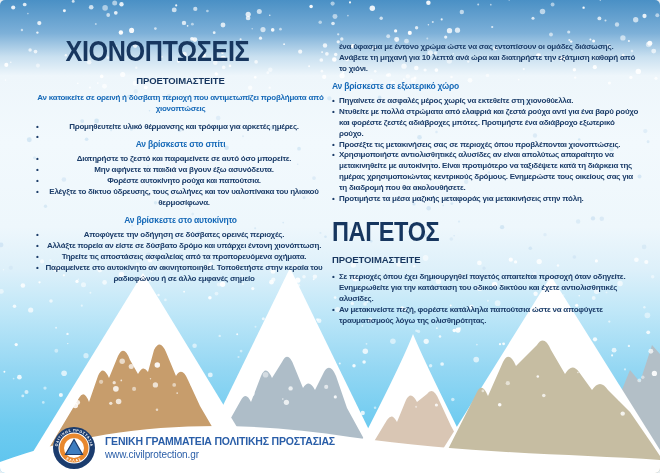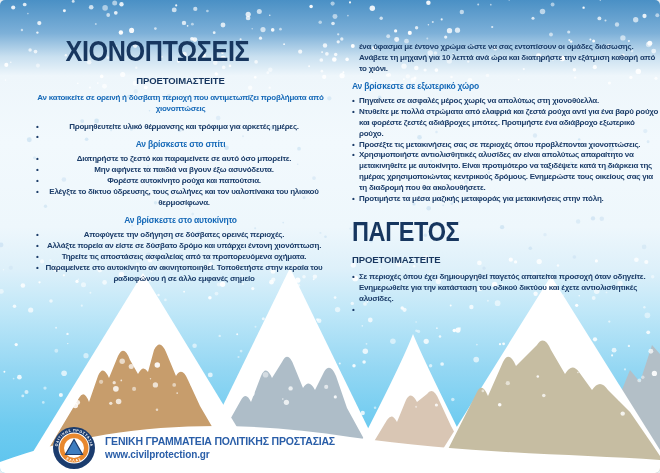--- a/index.html
+++ b/index.html
@@ -10,40 +10,40 @@
       #4a90c5 0%, #7db0d8 7%, #c9e0f0 12%, #eef6fb 16%,
       #f2f9fd 30%, #eef7fc 48%, #ddf0fa 57%, #bfe7f8 66%,
       #94d7f3 78%, #6ecbf0 90%, #5cc4ee 100%);
     border-radius:5px;
   }
   svg{display:block}
   .layer{position:absolute;left:0;top:0;pointer-events:none}
   
   .col{position:absolute;color:#1d3e6a;}
   .col-left{left:36px;top:36px;width:289px;text-align:center;}
-  .col-right{left:352px;top:42px;width:308px;}
+  .col-right{left:332px;top:42px;width:308px;}
   .big-title{
     font-size:30px;font-weight:700;color:#17365f;letter-spacing:-.5px;
     transform:scaleX(.84);transform-origin:0 50%;white-space:nowrap;line-height:1;
     margin:0 0 9px 0;
   }
   .big-title.frost{font-size:28px;margin:14px 0 8px 0;}
   .h-caps{font-size:9.5px;font-weight:700;color:#17365f;letter-spacing:-.1px;margin:0 0 7px 0;}
   .h-caps.section{font-size:9px;letter-spacing:-.3px;margin:10px 0 6px 0;}
   .lead{font-size:8px;font-weight:700;color:#176ab8;letter-spacing:-.25px;line-height:1.35;margin:0 0 7px 0;}
   .subhead{font-size:8.5px;font-weight:700;color:#176ab8;letter-spacing:-.2px;margin:7px 0 5px 0;}
   .bullets{margin:0 0 2px 0;}
   .bullet{position:relative;font-size:8px;font-weight:700;letter-spacing:-.25px;line-height:1.35;padding-left:7px;color:#1d3e6a;}
   .bullet .dot{position:absolute;left:0;top:0;}
   .plainline{font-size:8px;font-weight:700;letter-spacing:-.25px;line-height:1.35;padding-left:7px;color:#1d3e6a;}
   
   .footer{position:absolute;left:52px;top:426px;display:flex;align-items:center;}
   .footer-text{margin-left:9px;}
   .org-name{font-size:10.5px;font-weight:700;color:#2a5ea8;letter-spacing:-.2px;line-height:1.2;}
-  .website{font-size:10px;font-weight:700;color:#2a5ea8;letter-spacing:-.1px;line-height:1.3;}
+  .website{font-size:10px;font-weight:400;color:#2a5ea8;letter-spacing:-.1px;line-height:1.3;}
 </style>
 </head>
 <body>
 
 <div class="page">
 
   <svg class="layer" style="top:250px" width="660" height="223" viewBox="0 0 660 223" preserveAspectRatio="none">
 
     <path d="M588,223 L630,120 L640,132 L652,95 L660,104 L660,223 Z" fill="#b3bfc7"></path>
 
@@ -599,31 +599,31 @@
     </div>
   </div>
 
   <div class="col col-right">
     <div>
       <div class="plainline">ένα ύφασμα με έντονο χρώμα ώστε να σας εντοπίσουν οι ομάδες διάσωσης.</div>
       <div class="plainline">Ανάβετε τη μηχανή για 10 λεπτά ανά ώρα και διατηρήστε την εξάτμιση καθαρή από το χιόνι.</div>
     </div>
     <div class="subhead">Αν βρίσκεστε σε εξωτερικό χώρο</div>
     <div class="bullets">
-      <div class="bullet"><span class="dot">•</span><span>Πηγαίνετε σε ασφαλές μέρος χωρίς να απολύτως στη χιονοθύελλα.</span></div>
+      <div class="bullet"><span class="dot">•</span><span>Πηγαίνετε σε ασφαλές μέρος χωρίς να εκτεθείτε στη χιονοθύελλα.</span></div>
       <div class="bullet"><span class="dot">•</span><span>Ντυθείτε με πολλά στρώματα από ελαφριά και ζεστά ρούχα αντί για ένα βαρύ ρούχο και φορέστε ζεστές αδιάβροχες μπότες. Προτιμήστε ένα αδιάβροχο εξωτερικό ρούχο.</span></div>
       <div class="bullet"><span class="dot">•</span><span>Προσέξτε τις μετακινήσεις σας σε περιοχές όπου προβλέπονται χιονοπτώσεις.</span></div>
       <div class="bullet"><span class="dot">•</span><span>Χρησιμοποιήστε αντιολισθητικές αλυσίδες αν είναι απολύτως απαραίτητο να μετακινηθείτε με αυτοκίνητο. Είναι προτιμότερο να ταξιδέψετε κατά τη διάρκεια της ημέρας χρησιμοποιώντας κεντρικούς δρόμους. Ενημερώστε τους οικείους σας για τη διαδρομή που θα ακολουθήσετε.</span></div>
       <div class="bullet"><span class="dot">•</span><span>Προτιμήστε τα μέσα μαζικής μεταφοράς για μετακινήσεις στην πόλη.</span></div>
     </div>
     <div class="big-title frost">ΠΑΓΕΤΟΣ</div>
     <div class="h-caps">ΠΡΟΕΤΟΙΜΑΣΤΕΙΤΕ</div>
     <div class="bullets">
       <div class="bullet"><span class="dot">•</span><span>Σε περιοχές όπου έχει δημιουργηθεί παγετός απαιτείται προσοχή όταν οδηγείτε. Ενημερωθείτε για την κατάσταση του οδικού δικτύου και έχετε αντιολισθητικές αλυσίδες.</span></div>
-      <div class="bullet"><span class="dot">•</span></div>
+      <div class="bullet"><span class="dot">•</span><span>Αν μετακινείστε πεζή, φορέστε κατάλληλα παπούτσια ώστε να αποφύγετε τραυματισμούς λόγω της ολισθηρότητας.</span></div>
     </div>
   </div>
 
   <div class="footer">
     <svg width="44" height="44" viewBox="0 0 44 44">
       <defs>
         <path id="arcTop" d="M5.5,22 A16.5,16.5 0 0 1 38.5,22"></path>
         <path id="arcBottom" d="M9,26 A13.5,13.5 0 0 0 35,26"></path>
       </defs>
       <circle cx="22" cy="22" r="21" fill="#1b3c6e"></circle>

